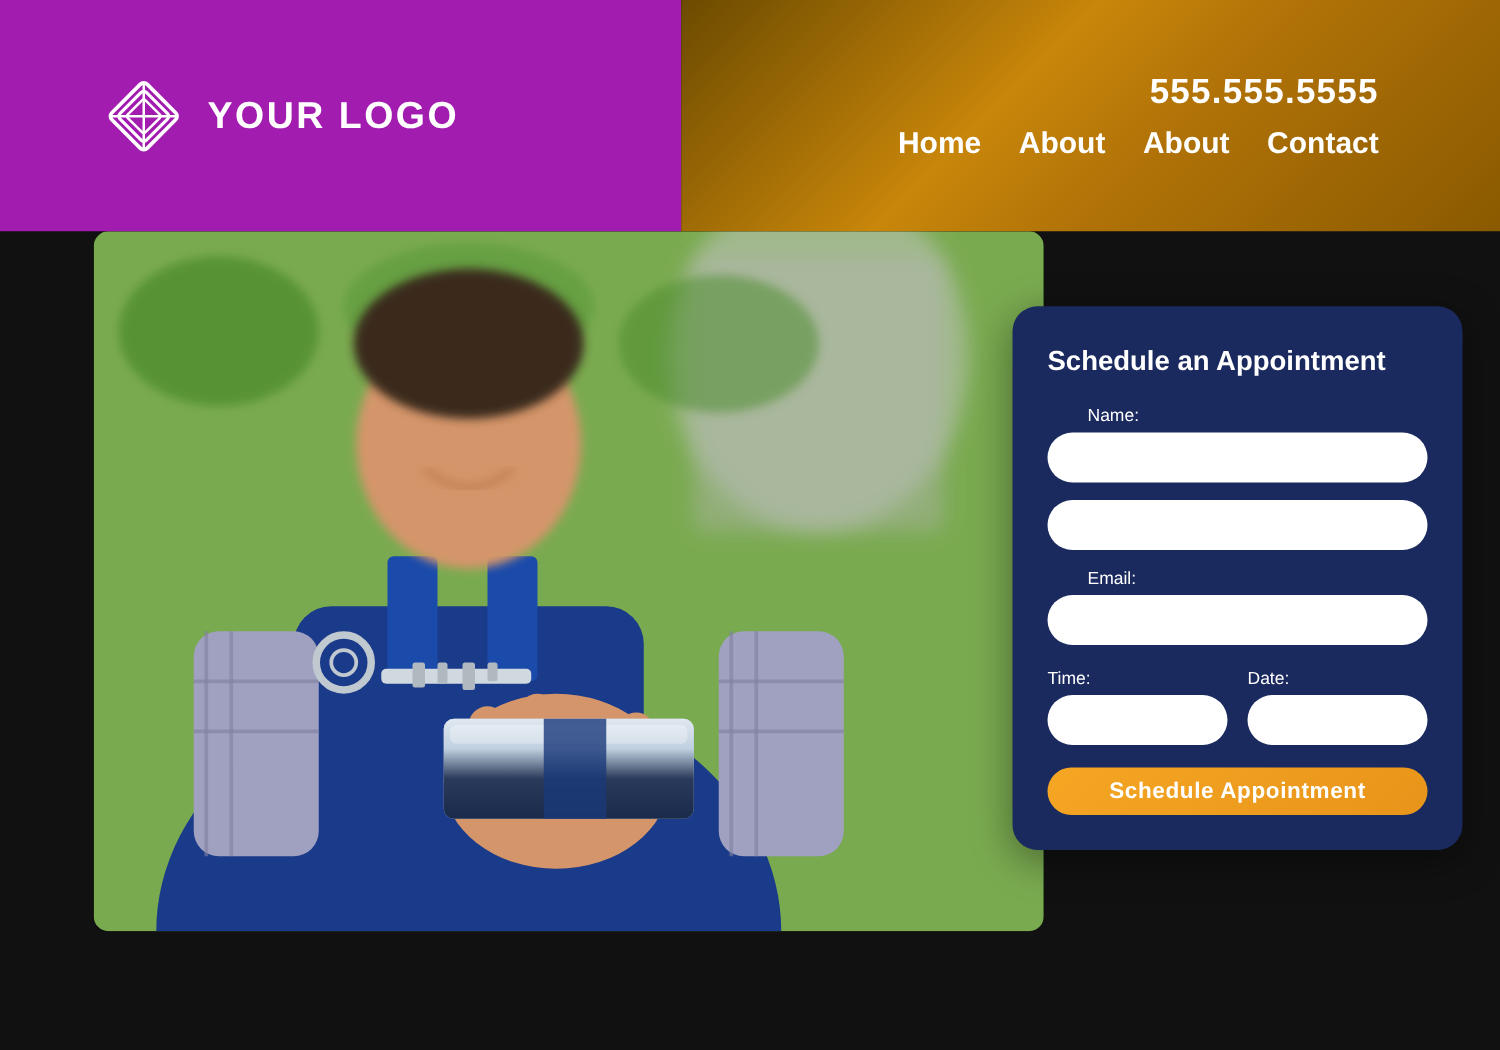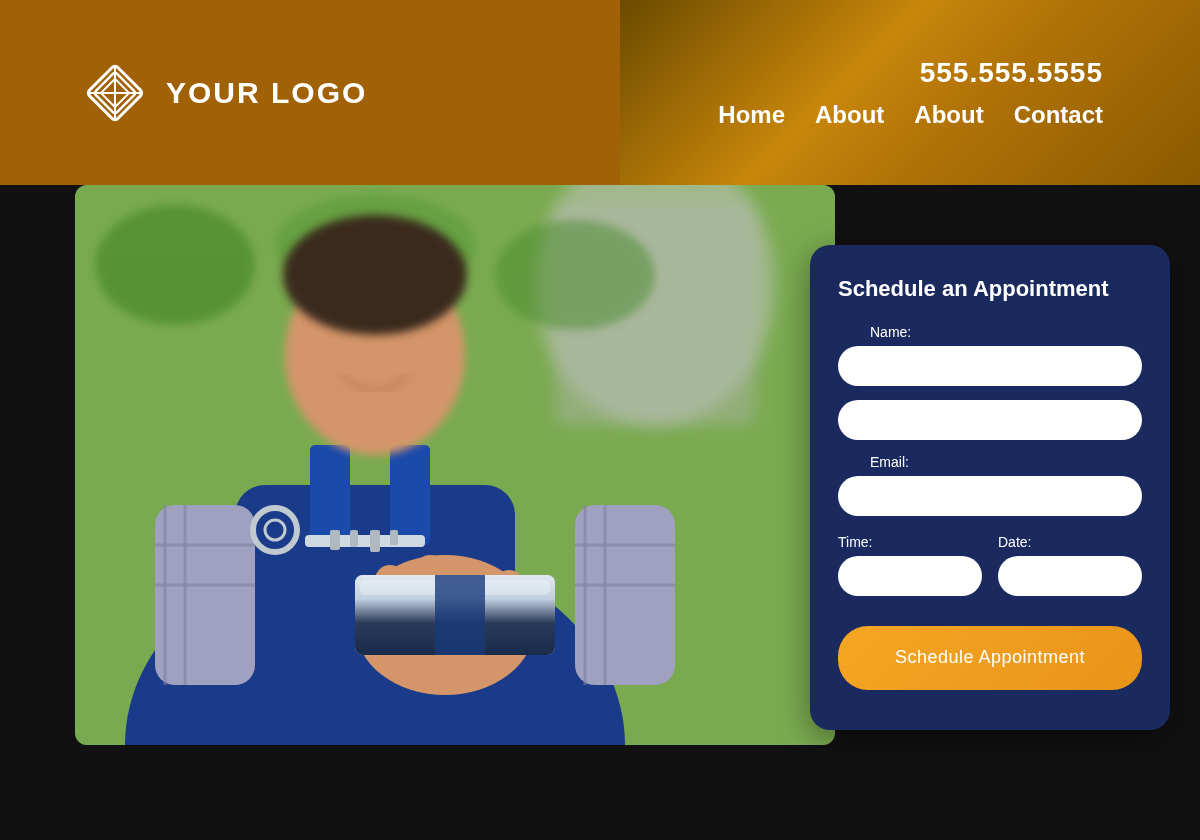--- a/index.html
+++ b/index.html
@@ -16,22 +16,22 @@
     
     .header {
       display: flex;
       align-items: stretch;
       height: 185px;
       position: relative;
       z-index: 10;
     }
 
     .header-left {
-      background: #a16207;
-      width: 620px;
+      background: #a21caf;
+      width: 545px;
       display: flex;
       align-items: center;
       padding-left: 80px;
     }
 
     .logo-area {
       display: flex;
       align-items: center;
       gap: 16px;
     }
@@ -101,21 +101,21 @@
     }
 
     
     .appointment-card {
       position: absolute;
       top: 60px;
       right: 30px;
       width: 360px;
       background: #1a2a5e;
       border-radius: 20px;
-      padding: 30px 28px 40px;
+      padding: 30px 28px 28px;
       box-shadow: 0 8px 32px rgba(0,0,0,0.4);
       z-index: 20;
     }
 
     .card-title {
       color: #fff;
       font-size: 22px;
       font-weight: 900;
       margin-bottom: 20px;
       line-height: 1.3;
@@ -170,29 +170,29 @@
     }
 
     .datetime-label {
       color: #fff;
       font-size: 14px;
       margin-bottom: 6px;
     }
 
     .submit-btn {
       width: 100%;
-      height: 64px;
+      height: 38px;
       border-radius: 30px;
       border: none;
       background: linear-gradient(135deg, #f5a623, #e8941a);
       color: #fff;
       font-size: 18px;
-      font-weight: 400;
+      font-weight: 700;
       cursor: pointer;
-      margin-top: 30px;
+      margin-top: 18px;
       letter-spacing: 0.5px;
     }
 
     
     .scene-svg {
       position: absolute;
       top: 0;
       left: 0;
       width: 100%;
       height: 100%;

